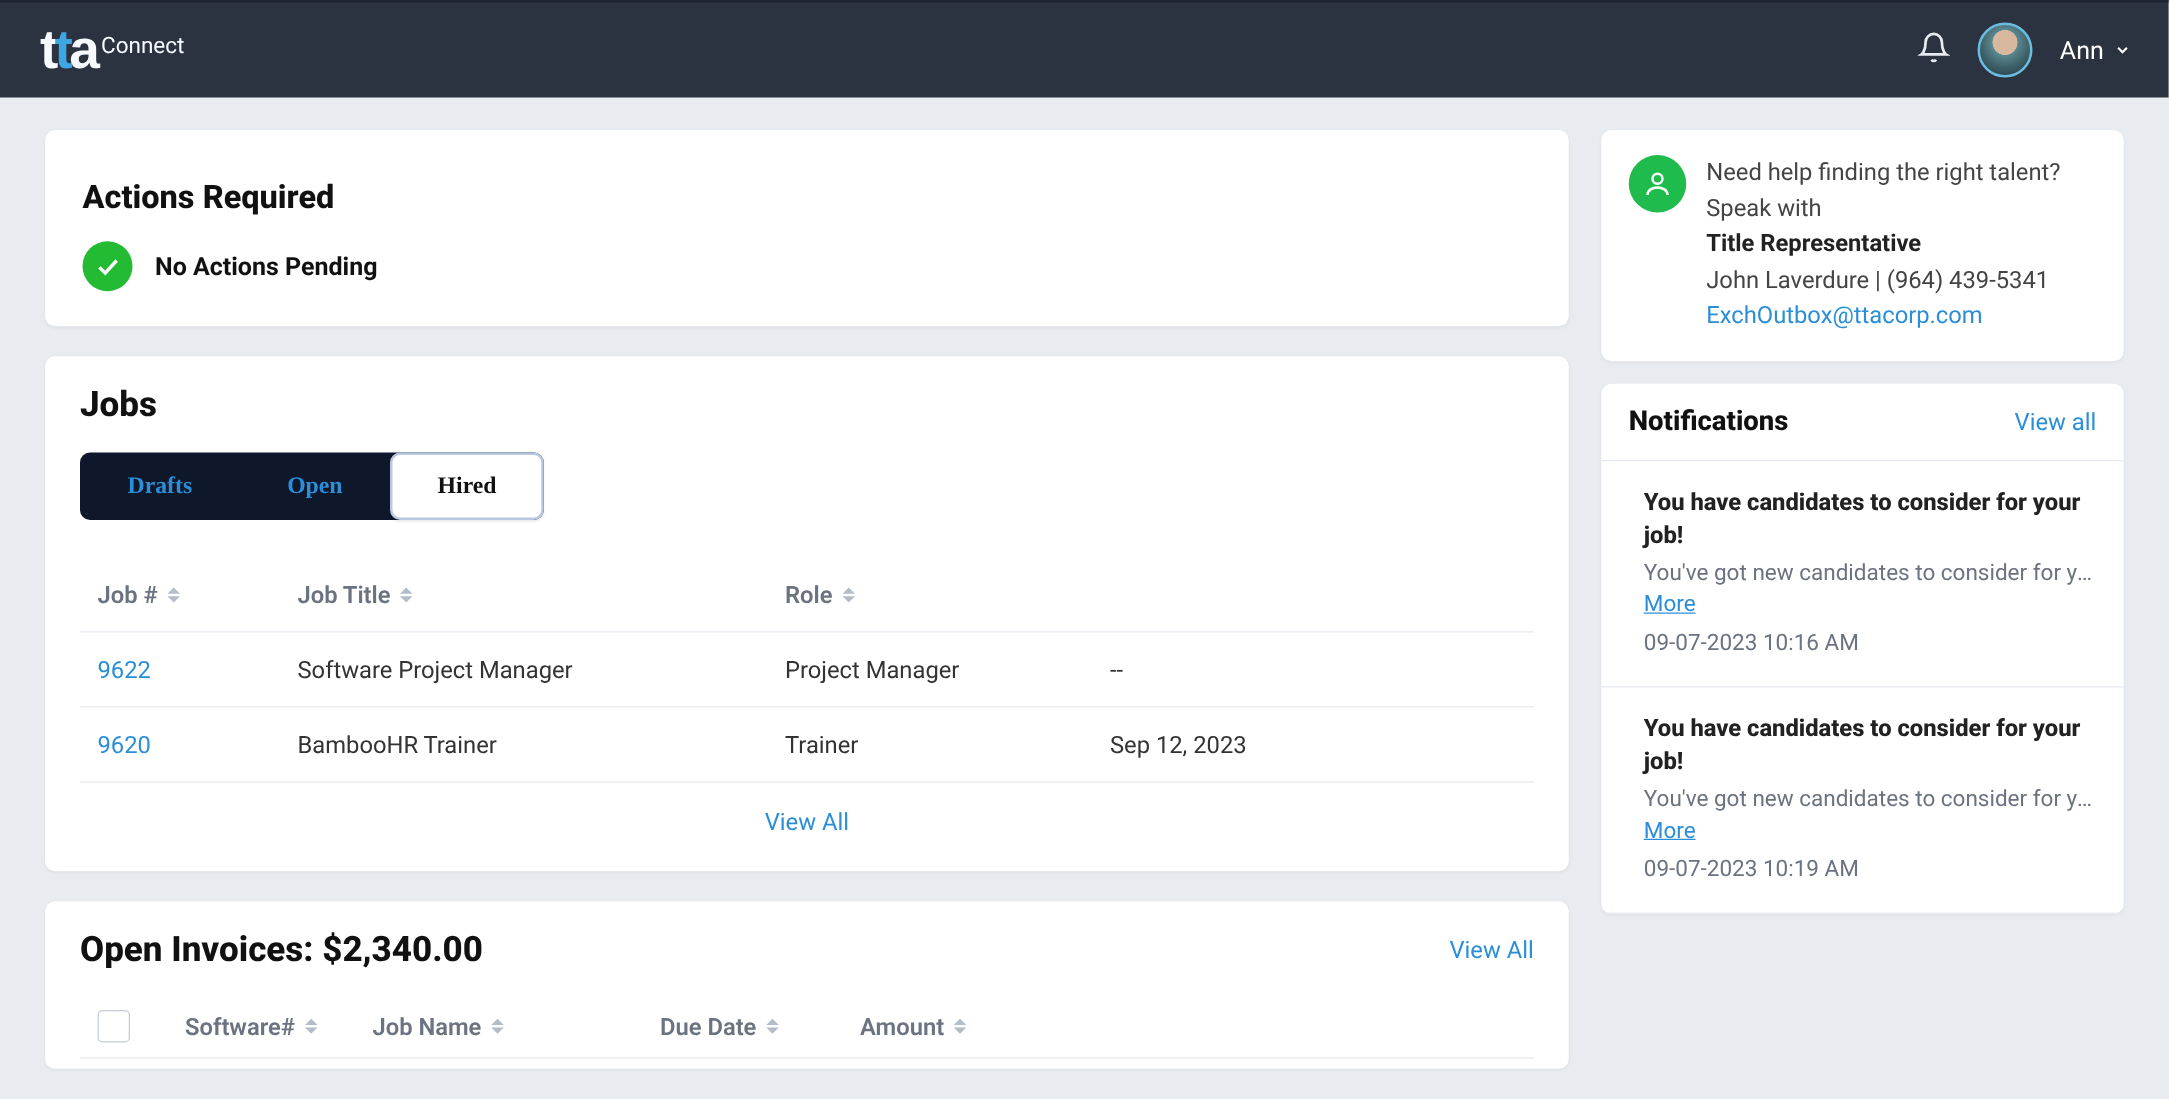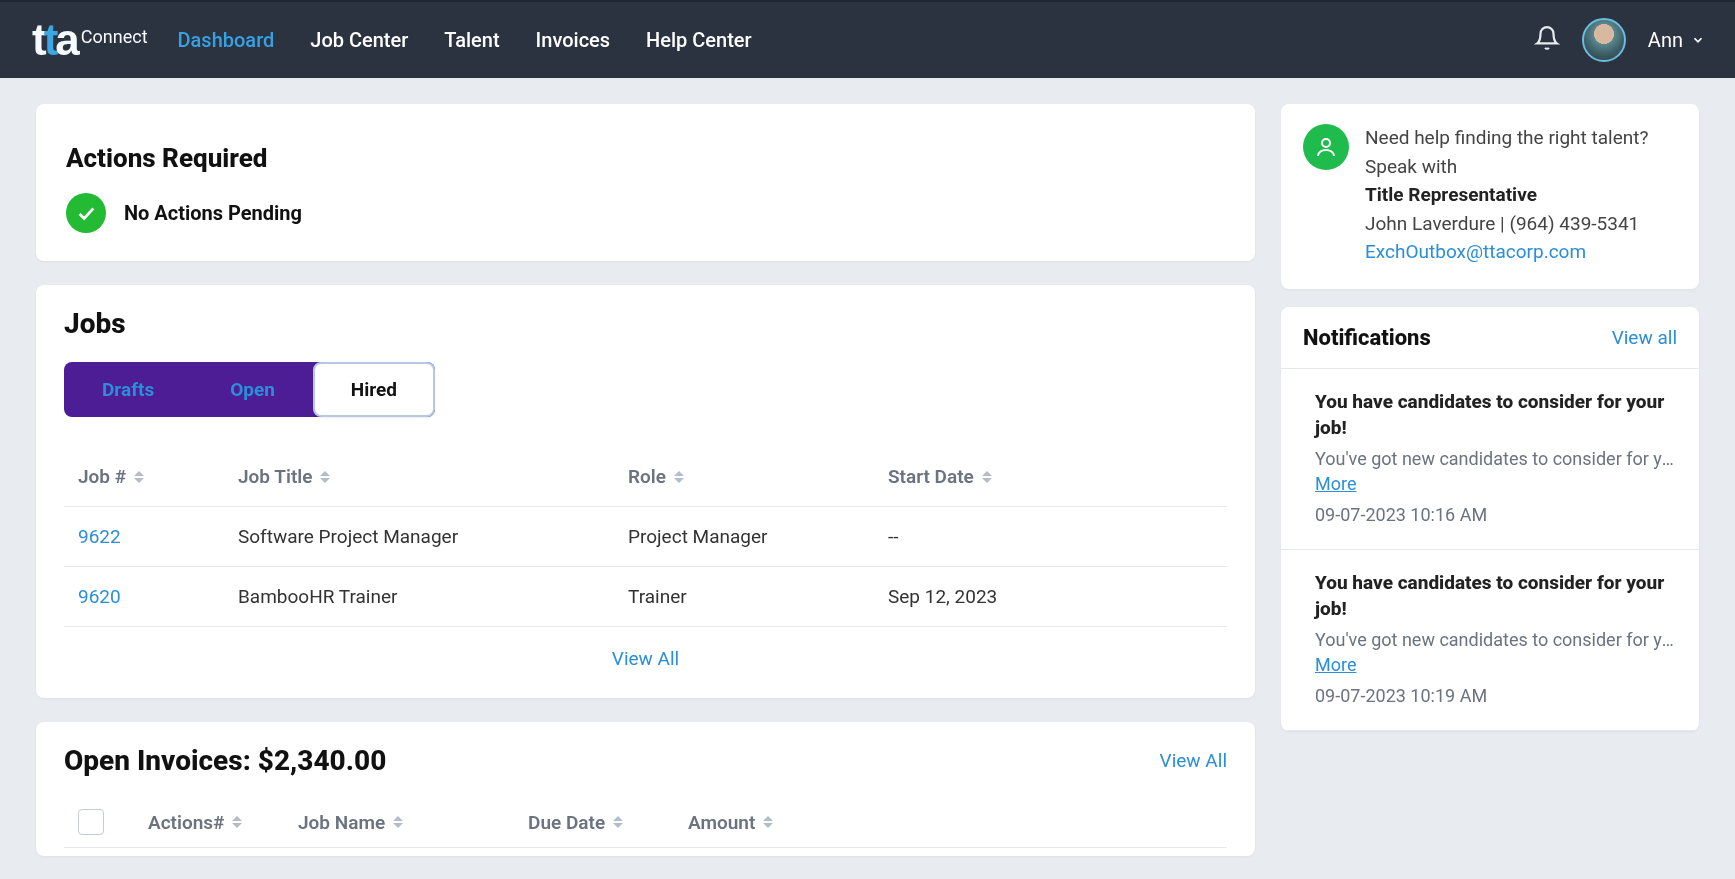--- a/index.html
+++ b/index.html
@@ -11,20 +11,21 @@
     font-size: 16px;
   }
   
   .header {
     background: #2b3340;
     height: 78px;
     display: flex;
     align-items: center;
     padding: 0 30px 0 32px;
     border-top: 2px solid #1e2530;
+    gap: 16px;
   }
   .logo {
     display: flex;
     align-items: center;
     margin-right: 30px;
     gap: 0;
   }
   .logo-mark {
     font-family: Arial, sans-serif;
     font-weight: 800;
@@ -140,24 +141,25 @@
     padding: 22px 28px 28px 28px;
   }
   .card-jobs h2 {
     font-size: 28px;
     font-weight: 800;
     color: #111;
     margin-bottom: 22px;
   }
   .tabs {
     display: inline-flex;
-    background: #4c1d95;
+    background: #0f172a;
     border-radius: 8px;
     padding: 0;
     margin-bottom: 30px;
+    font-family: Liberation Serif, serif;
   }
   .tab {
     padding: 14px 36px;
     font-size: 19px;
     font-weight: 700;
     color: #2a8ed8;
     cursor: pointer;
     border-radius: 8px;
     border: 2px solid transparent;
   }
@@ -341,27 +343,20 @@
   }
 </style>
 </head>
 <body>
 
 <div class="header">
   <div class="logo">
     <span class="logo-mark"><span class="l-white">t</span>t<span class="l-white">a</span></span>
     <span class="logo-text">Connect</span>
   </div>
-  <nav class="nav">
-    <a href="#" class="active">Dashboard</a>
-    <a href="#">Job Center</a>
-    <a href="#">Talent</a>
-    <a href="#">Invoices</a>
-    <a href="#">Help Center</a>
-  </nav>
   <div class="header-right">
     <span class="bell">
       <svg width="26" height="26" viewBox="0 0 24 24" fill="none" stroke="currentColor" stroke-width="2">
           <path d="M18 8a6 6 0 10-12 0c0 7-3 9-3 9h18s-3-2-3-9"></path>
           <path d="M13.7 21a2 2 0 01-3.4 0"></path>
         </svg>
     </span>
     <div class="avatar"></div>
     <div class="user-name">
       <span>Ann</span>
@@ -412,27 +407,20 @@
                 <span class="tri down"></span>
               </span>
           </div>
           <div class="th">
             <span>Role</span>
             <span class="sort-icon">
                 <span class="tri up"></span>
                 <span class="tri down"></span>
               </span>
           </div>
-          <div class="th">
-            <span>Start Date</span>
-            <span class="sort-icon">
-                <span class="tri up"></span>
-                <span class="tri down"></span>
-              </span>
-          </div>
         </div>
         <div class="td-row">
           <a class="link">9622</a>
           <span>Software Project Manager</span>
           <span>Project Manager</span>
           <span>--</span>
         </div>
         <div class="td-row">
           <a class="link">9620</a>
           <span>BambooHR Trainer</span>
@@ -451,21 +439,21 @@
           <span>Open Invoices: </span><span>$2,340.00</span>
         </h2>
         <a class="view-all-link">View All</a>
       </div>
       <div class="invoices-table">
         <div class="th-row2">
           <div class="th2">
             <div class="checkbox"></div>
           </div>
           <div class="th2">
-            <span>Actions#</span>
+            <span>Software#</span>
             <span class="sort-icon">
                 <span class="tri up"></span>
                 <span class="tri down"></span>
               </span>
           </div>
           <div class="th2">
             <span>Job Name</span>
             <span class="sort-icon">
                 <span class="tri up"></span>
                 <span class="tri down"></span>

